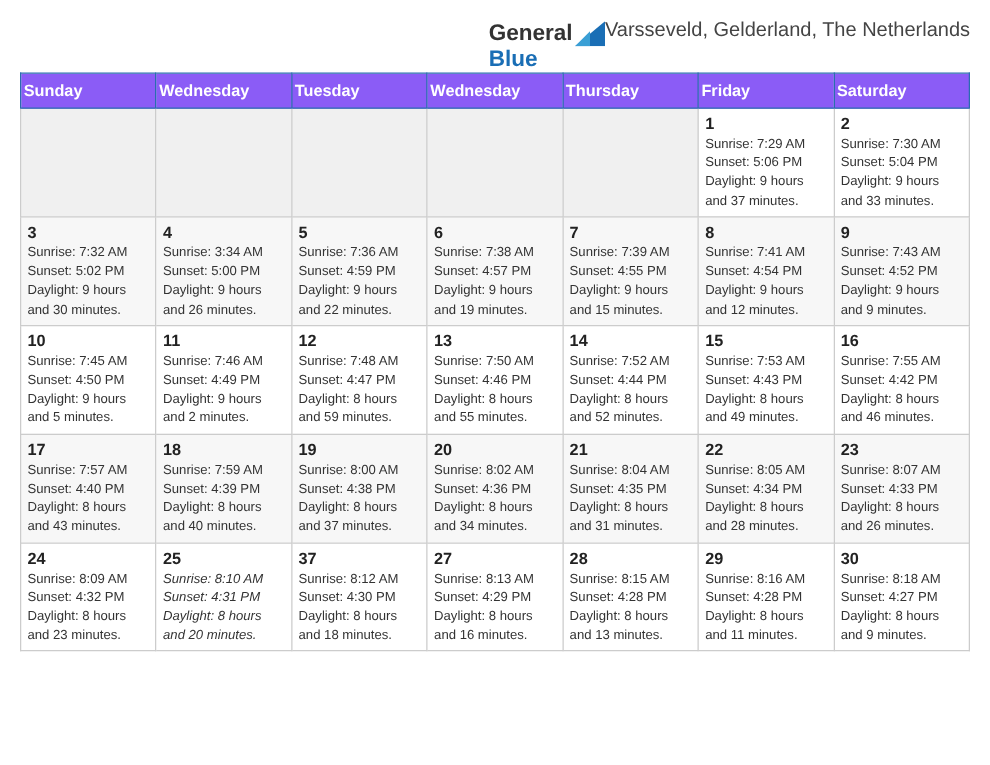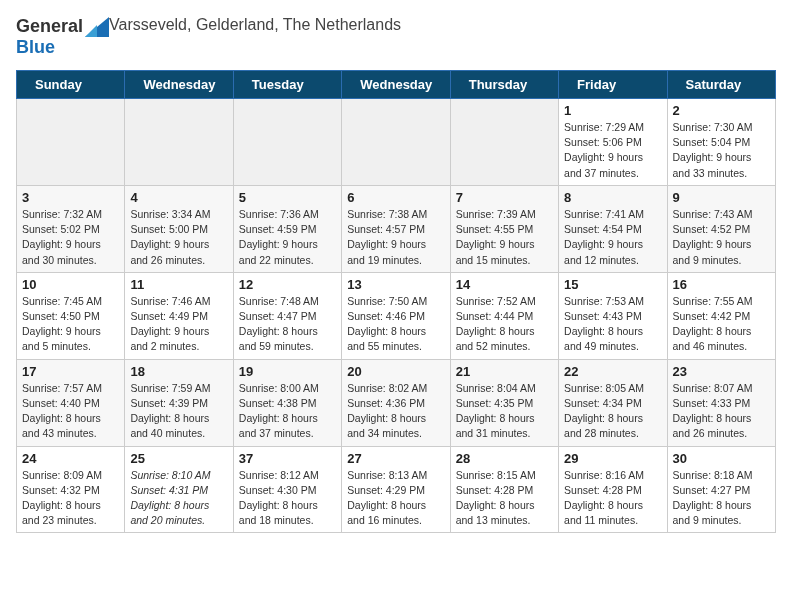--- a/index.html
+++ b/index.html
@@ -5,23 +5,23 @@
     * { box-sizing: border-box; margin: 0; padding: 0; }
     body {
       font-family: Arial, sans-serif;
       background: #fff;
       width: 792px;
       min-height: 612px;
       padding: 16px;
     }
     .header-section {
       display: flex;
-      justify-content: flex-start;
+      justify-content: flex-end;
       align-items: flex-start;
-      margin-bottom: 12px;
+      margin-bottom: 0;
     }
     .logo {
       display: flex;
       flex-direction: column;
       align-items: flex-start;
     }
     .logo-text {
       display: flex;
       align-items: center;
     }
@@ -51,24 +51,24 @@
     .subtitle {
       font-size: 16px;
       color: #444;
     }
     table {
       width: 100%;
       border-collapse: collapse;
       table-layout: fixed;
     }
     th {
-      background-color: #0c4a6e;
+      background-color: #8b5cf6;
       color: #fff;
       text-align: left;
-      padding: 6px 18px;
+      padding: 6px 2px;
       font-size: 13px;
       font-weight: bold;
       border: 1px solid #2b6cb0;
     }
     td {
       vertical-align: top;
       border: 1px solid #ccc;
       padding: 4px 5px;
       font-size: 11px;
       color: #333;

